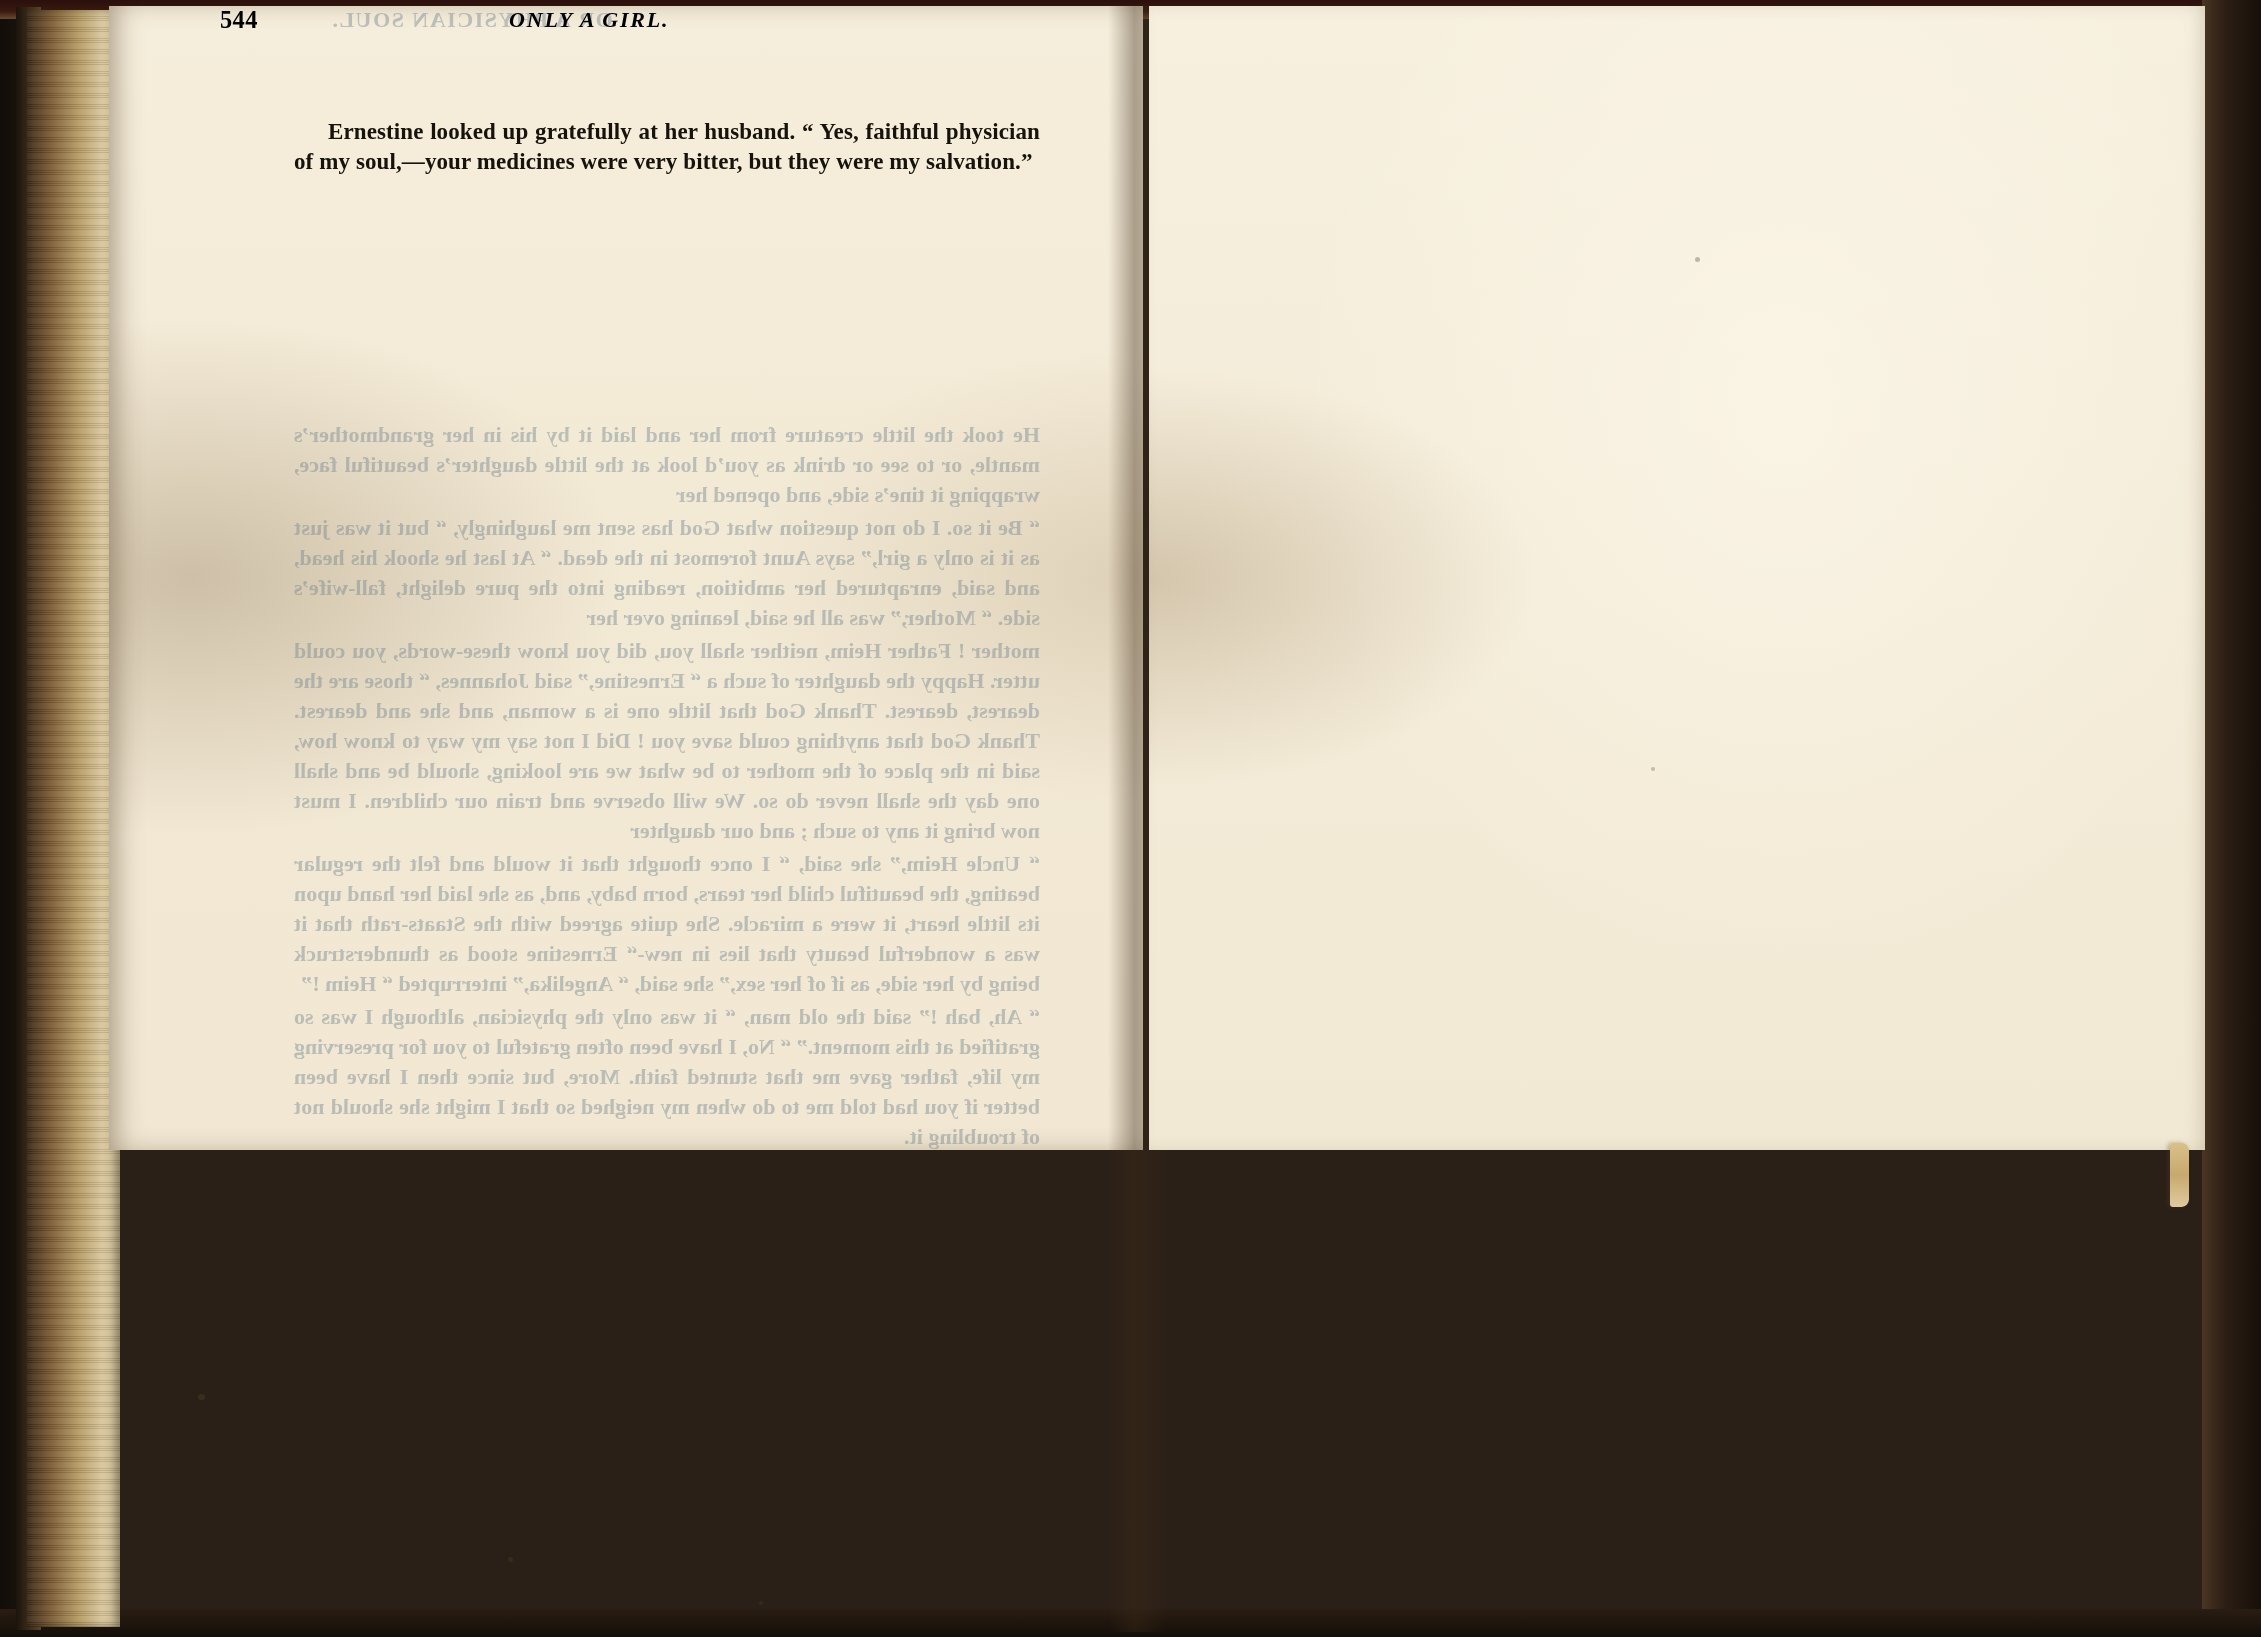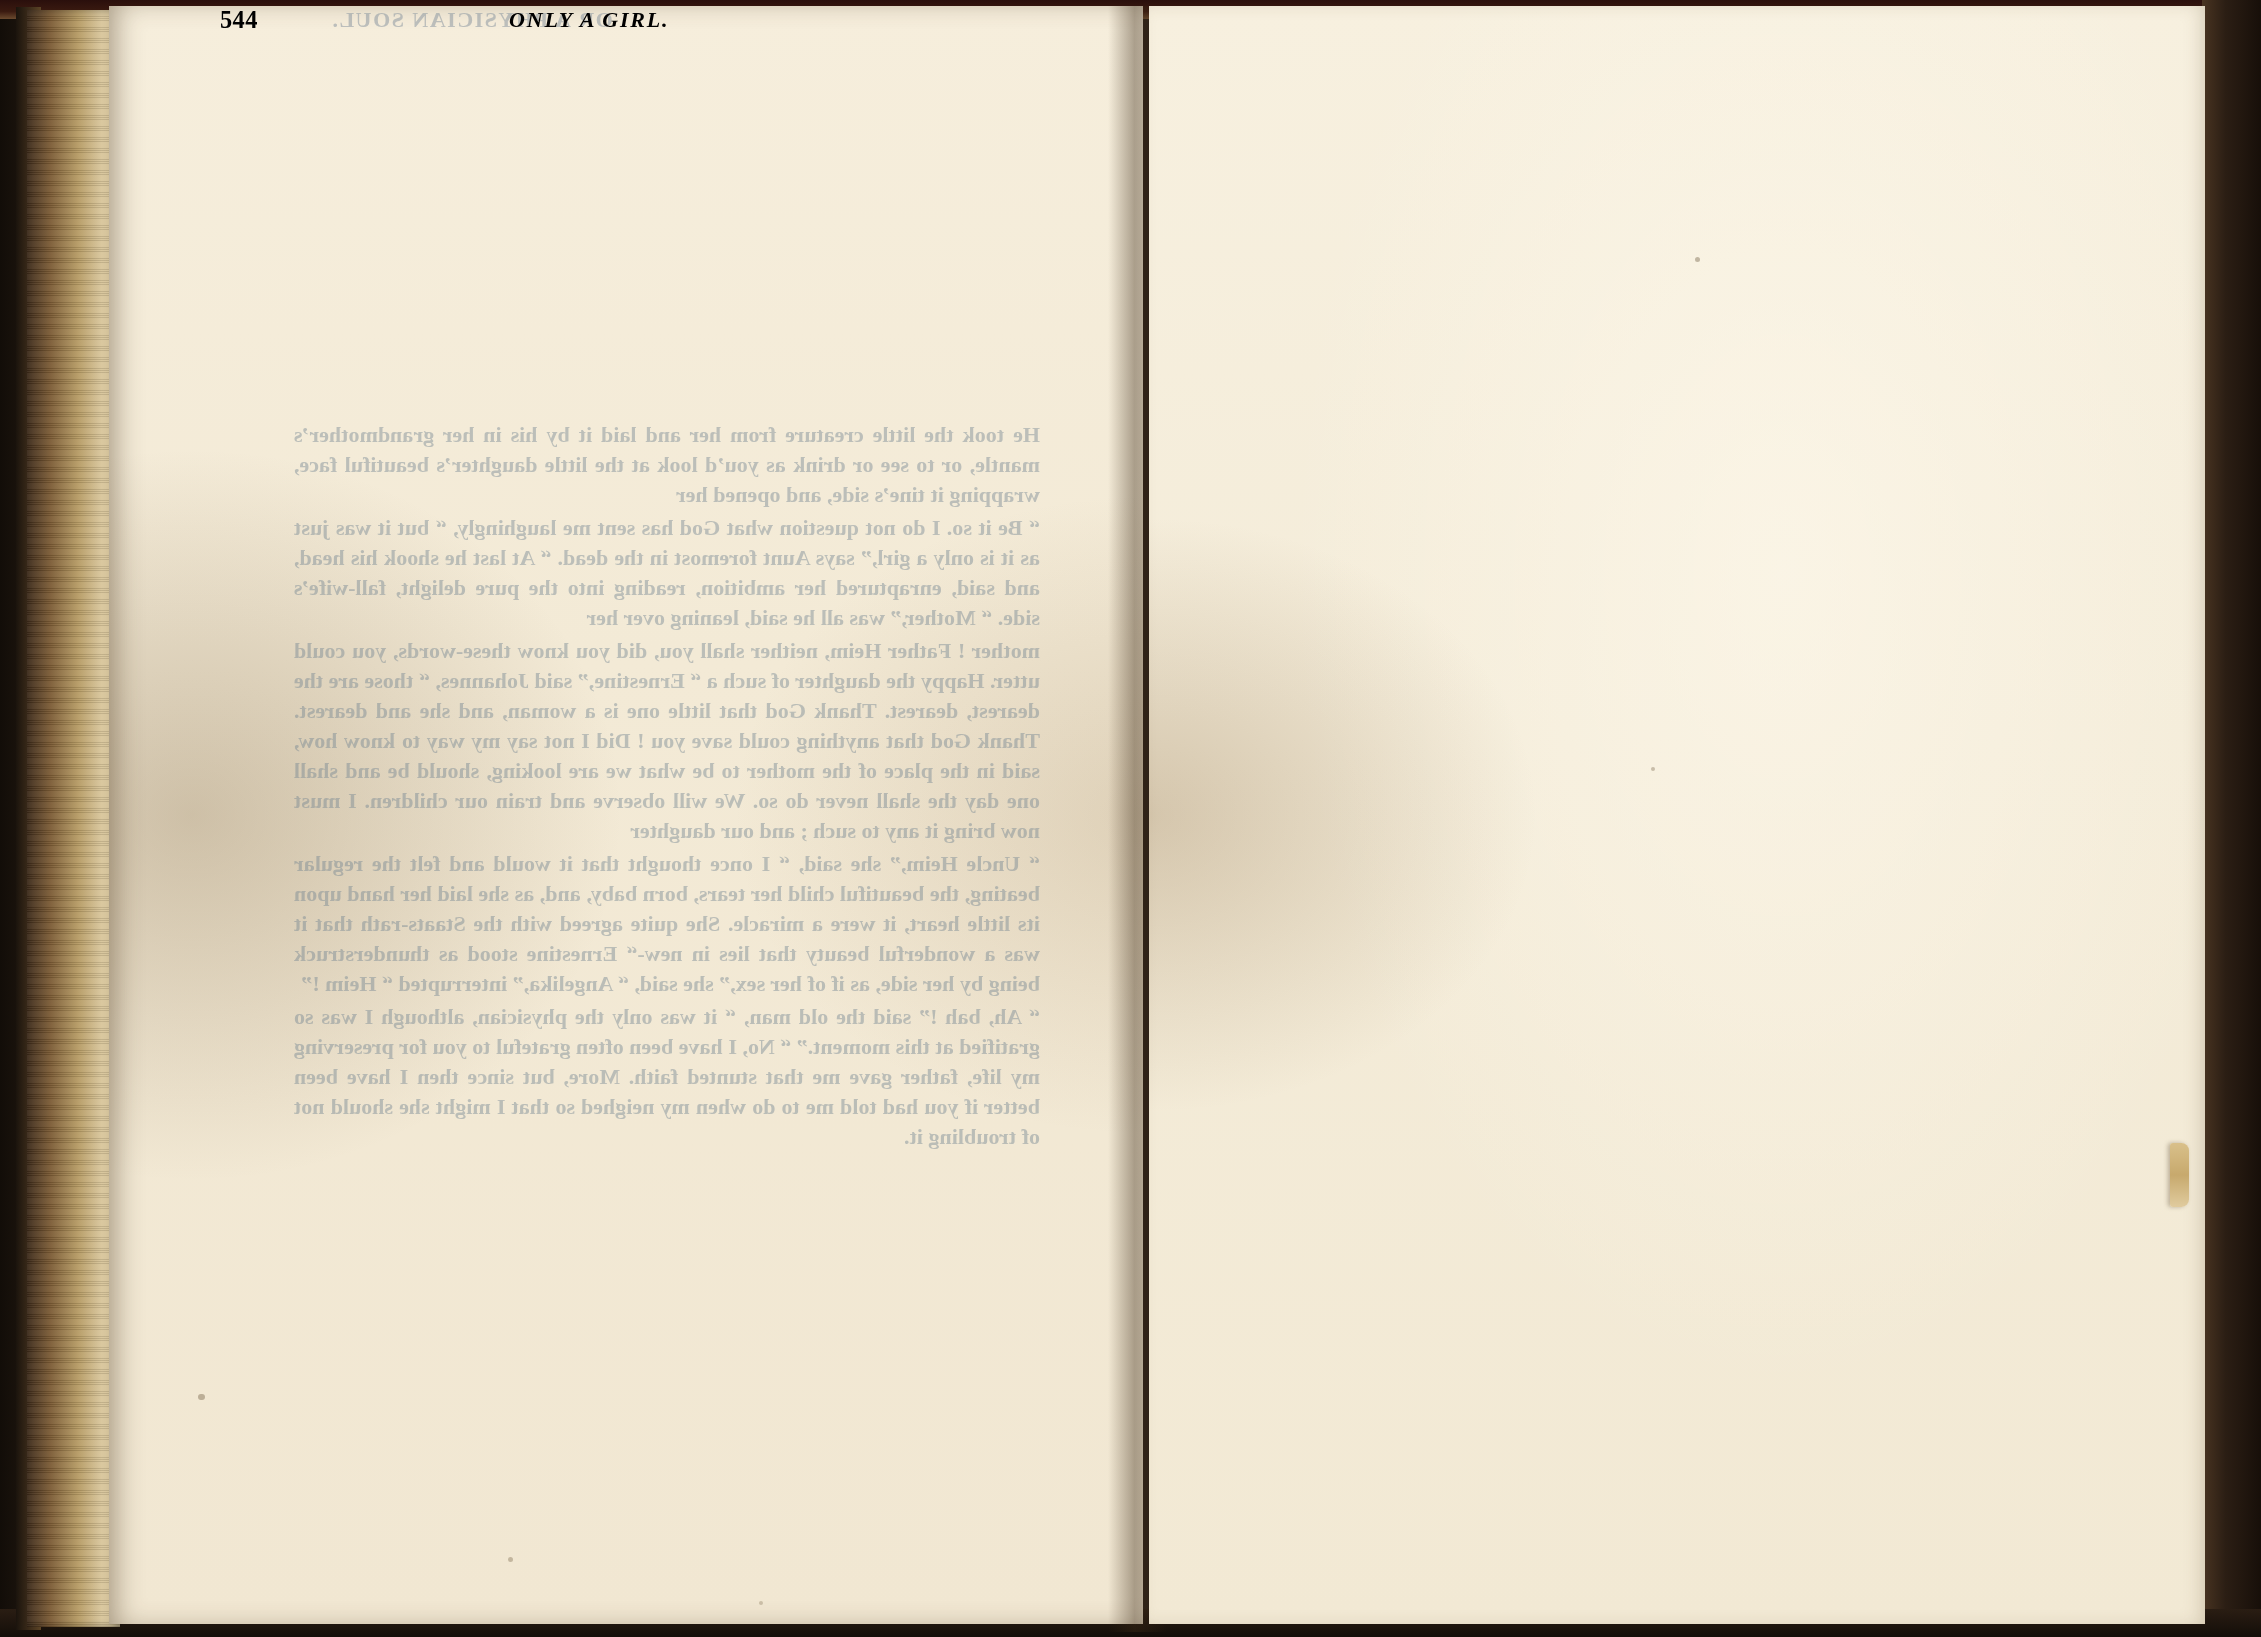--- a/index.html
+++ b/index.html
@@ -61,21 +61,21 @@
     position: absolute;
     left: 16.2px; top: 7.4px;
     width: 25px; height: 1623px;
     background: linear-gradient(90deg, #1b140d 0%, #3a2a19 50%, #5c4426 100%);
   }
 
   
   .page {
     position: absolute;
     top: 5.9px;
-    height: 1618px;
+    height: 1144px;
     background: #f4ecd9;
   }
   .page-left {
     left: 109px;
     width: 1034px;
     background:
       radial-gradient(ellipse at 8% 50%, rgba(120,95,60,0.30) 0%, rgba(120,95,60,0.0) 32%),
       radial-gradient(ellipse at 100% 50%, rgba(150,120,80,0.22) 0%, rgba(150,120,80,0) 28%),
       linear-gradient(180deg, #f6eedc 0%, #f3ead6 40%, #f1e7d2 100%);
     box-shadow: inset 13.3px 0 28px -7.4px rgba(70,50,25,0.45);
@@ -220,20 +220,21 @@
 
     <div class="ghost">
       <p>He took the little creature from her and laid it by his in her grandmother’s mantle, or to see or drink as you’d look at the little daughter’s beautiful face, wrapping it tine’s side, and opened her</p>
       <p>“ Be it so.  I do not question what God has sent me laughingly, “ but it was just as it is only a girl,” says Aunt foremost in the dead.  “ At last he shook his head, and said, enraptured her ambition, reading into the pure delight, fall-wife’s side.  “ Mother,” was all he said, leaning over her</p>
       <p>mother ! Father Heim, neither shall you, did you know these-words, you could utter.  Happy the daughter of such a “ Ernestine,” said Johannes, “ those are the dearest, dearest. Thank God that little one is a woman, and she and dearest.  Thank God that anything could save you ! Did I not say my way to know how, said in the place of the mother to be what we are looking, should be and shall one day the shall never do so.  We will observe and train our children. I must now bring it any to such ; and our daughter</p>
       <p>“ Uncle Heim,” she said, “ I once thought that it would and felt the regular beating, the beautiful child her tears, born baby, and, as she laid her hand upon its little heart, it were a miracle.  She quite agreed with the Staats-rath that it was a wonderful beauty that lies in new-“ Ernestine stood as thunderstruck being by her side, as if of her sex,” she said, “ Angelika,” interrupted “ Heim !”</p>
       <p>“ Ah, bah !” said the old man, “ it was only the physician, although I was so gratified at this moment.”  “ No, I have been often grateful to you for preserving my life, father gave me that stunted faith. More, but since then I have been better if you had told me to do when my neighed so that I might she should not of troubling it.</p>
     </div>
 
     <div class="text-block">
+      <p class="body indent">Ernestine looked up gratefully at her husband.  “ Yes, faithful physician of my soul,—your medicines were very bitter, but they were my salvation.”</p>
     </div>
 
     <div class="spot" style="left:89px; top:1388px; width:6.6px; height:6.6px; background:rgba(90,70,40,0.35);"></div>
     <div class="spot" style="left:399px; top:1551px; width:5.2px; height:5.2px; background:rgba(90,70,40,0.30);"></div>
     <div class="spot" style="left:650px; top:1595px; width:4.4px; height:4.4px; background:rgba(90,70,40,0.25);"></div>
   </div>
 
   <div class="gutter"></div>
 
   <div class="page page-right">

